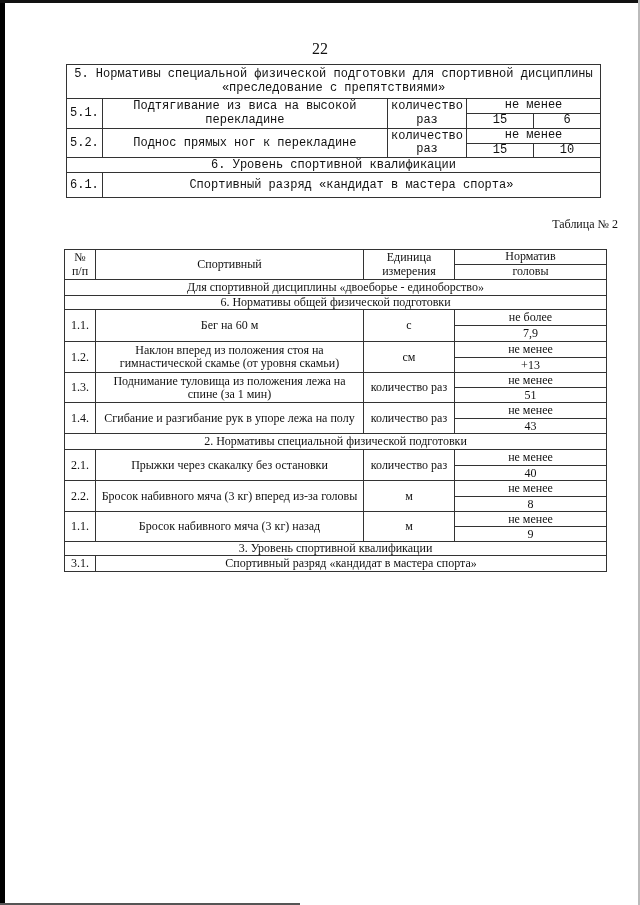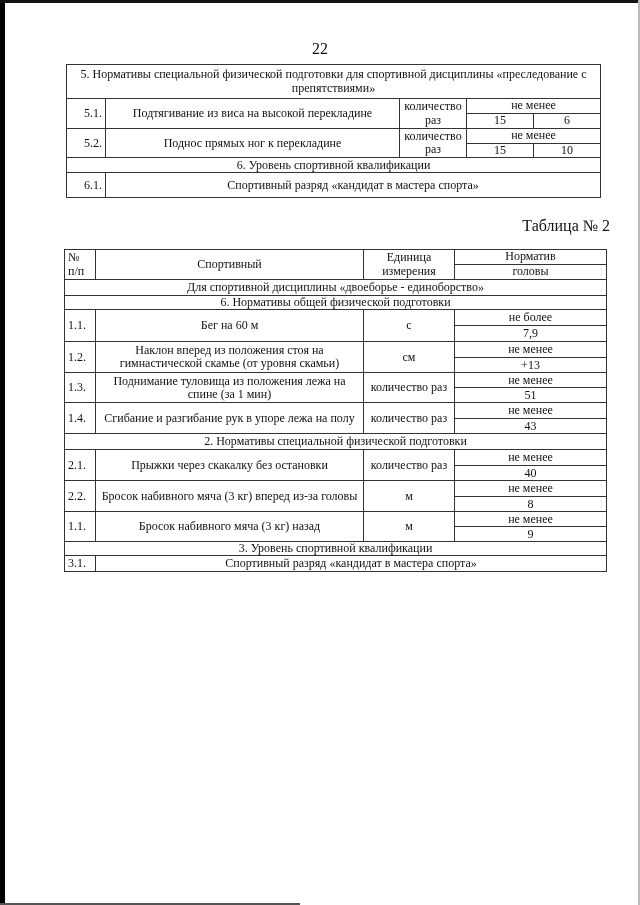--- a/index.html
+++ b/index.html
@@ -6,32 +6,32 @@
   body {
     width:640px; height:905px; background:#fff; position:relative; overflow:hidden;
     font-family:"Liberation Serif", "DejaVu Serif", serif; color:#111;
   }
   .edge-left { position:absolute; left:0; top:0; width:5px; height:905px; background:#000; }
   .edge-top { position:absolute; left:0; top:0; width:640px; height:3px; background:#111; }
   .edge-right { position:absolute; right:0; top:0; width:2px; height:905px; background:#bbb; }
   .edge-bottom { position:absolute; left:0; bottom:0; width:300px; height:2px; background:#555; }
 
   .page-num { position:absolute; top:40px; left:0; width:640px; text-align:center; font-size:16px; }
-  .table-caption { position:absolute; top:217px; right:30px; font-size:16px; }
+  .table-caption { position:absolute; top:217px; right:22px; font-size:12px; }
 
   table { position:absolute; border-collapse:collapse; font-size:12px; line-height:1.1; }
   td { border:1px solid #333; padding:0 3px; text-align:center; vertical-align:middle; }
 
-  #t1 { left:66px; top:64px; width:535px; }
-  #t1 td.num { width:23px; text-align:right; padding-left:12px;margin-top:45px; }
+  #t1 { left:66px; top:64px; width:535px;font-family:Liberation Mono, monospace; }
+  #t1 td.num { width:23px; text-align:right; padding-left:3px;margin-top:45px; }
   #t1 td.unit { width:60px; }
   #t1 td.nv { width:60px; }
 
   #t2 { left:64px; top:249px; width:543px; }
-  #t2 td.num { width:24px; text-align:left; padding-left:3px; }
+  #t2 td.num { width:24px; text-align:center; padding-left:3px; }
   #t2 td.unit { width:84px;margin-top:27px; }
   #t2 td.norm { width:145px; }
 </style>
 </head>
 <body>
 
 <div class="edge-left"></div>
 <div class="edge-top"></div>
 <div class="edge-right"></div>
 <div class="edge-bottom"></div>

